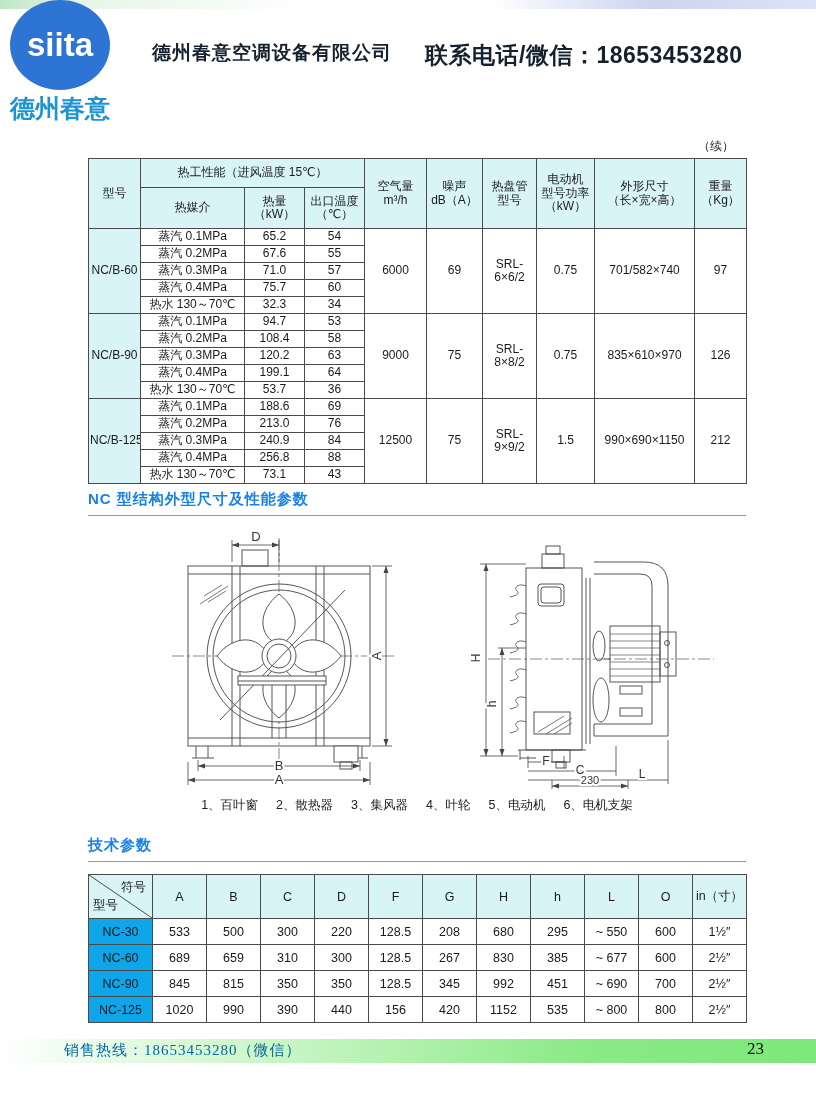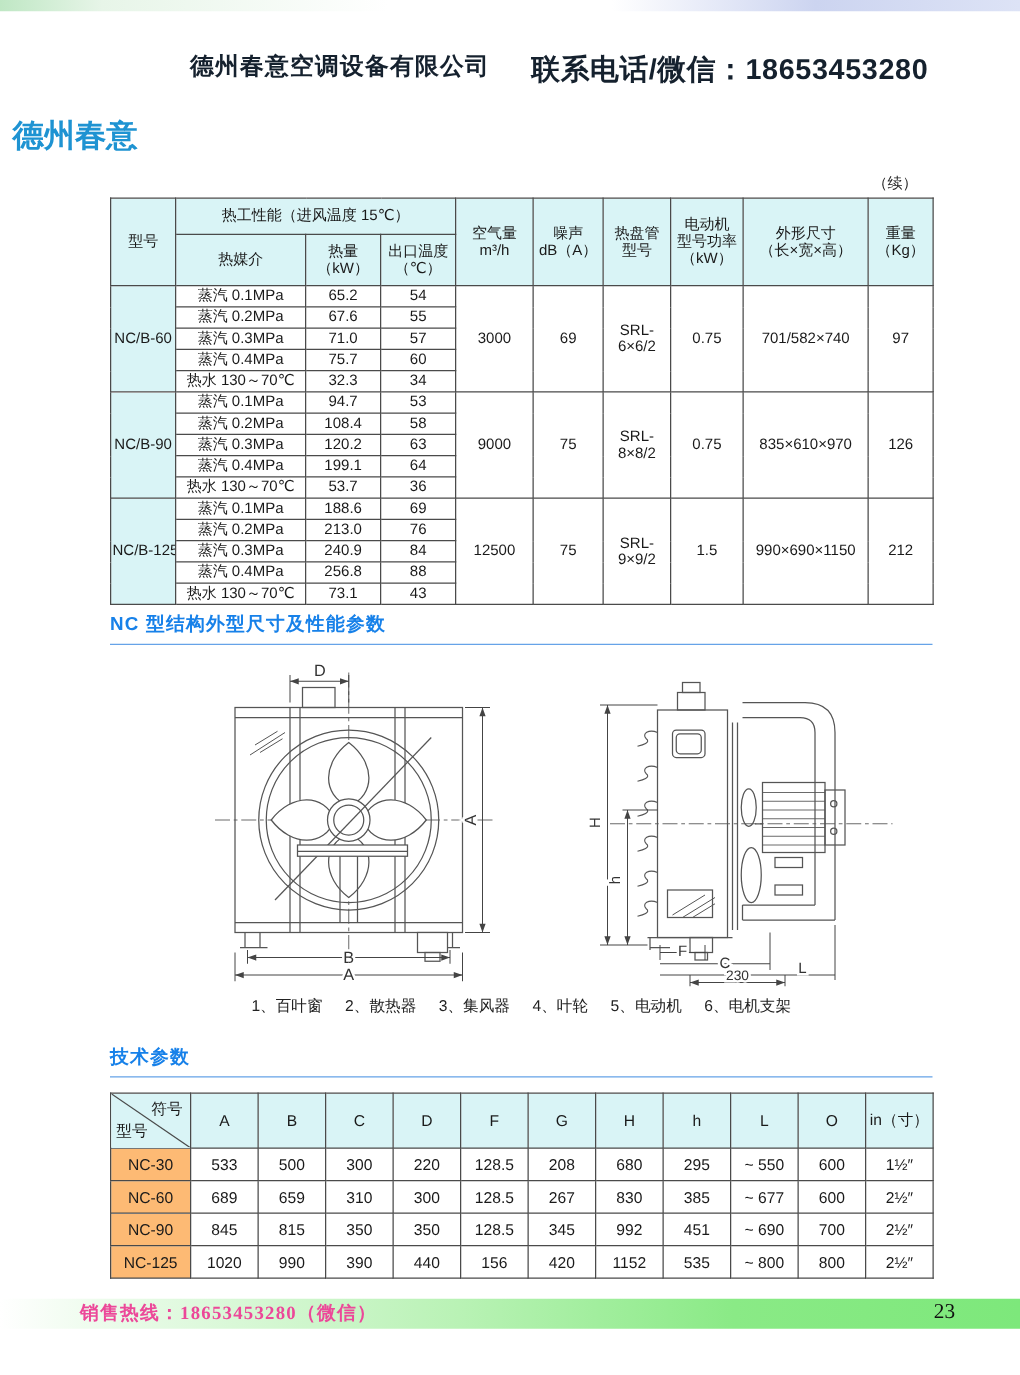--- a/index.html
+++ b/index.html
@@ -35,41 +35,44 @@
   .dwg-wrap { position:absolute; left:148px; top:528px; width:570px; height:264px; display:flex; }
   .dwg text { paint-order:stroke; stroke:#fff; stroke-width:4px; fill:#333; }
 
   .caption { position:absolute; left:88px; top:797px; width:658px; text-align:center; font-size:12.5px; color:#222; }
   .caption span { margin:0 9px; }
 
   .t2 { position:absolute; left:88px; top:874px; width:658px; font-size:12.5px;padding-left:28px; }
   .t2 th,.t2 td { border:1px solid #4a4a4a; text-align:center; vertical-align:middle; padding:0 1px; font-weight:normal; overflow:hidden; white-space:nowrap; }
   .t2 thead th { background:#d9f4f6; height:43px; }
   .t2 tbody tr { height:26px; }
-  .t2 td.model { background:#fdba74; }
+  .t2 td.model { background:#0ea5e9; }
   .diag { position:relative; }
   .diag svg.dline { position:absolute; inset:0; width:100%; height:100%; }
   .diag .tr { position:absolute; top:4px; right:6px; }
   .diag .bl { position:absolute; bottom:4px; left:4px; }
 
   
   .footer-bar { position:absolute; left:0; top:1039px; width:816px; height:24px;
     background:linear-gradient(90deg,#ffffff 0%,#e9fbe8 12%,#b9f2b5 45%,#8aea86 72%,#7de87b 100%); }
   .hotline { position:absolute; left:64px; top:1041px; font-family:"Liberation Serif","DejaVu Serif",serif;
-    font-weight:bold; font-size:15px; color:#ec4899; letter-spacing:1px; }
+    font-weight:normal; font-size:15px; color:#0369a1; letter-spacing:1px; }
   .page-num { position:absolute; right:52px; top:1039px; font-family:"Liberation Serif","DejaVu Serif",serif;
     font-size:17px; color:#111; }
 </style>
 </head>
 <body>
 
 <div class="page">
 
   <div class="top-strip"></div>
 
+  <div class="logo-oval">
+    <span class="logo-text">siita</span>
+  </div>
   <div class="logo-caption">德州春意</div>
   <div class="company">德州春意空调设备有限公司</div>
   <div class="contact">联系电话/微信：18653453280</div>
 
   <div class="continued">（续）</div>
 
   <table class="t1">
     <colgroup>
       <col style="width:52px">
         <col style="width:104px">
@@ -124,21 +127,21 @@
           </th>
       </tr>
     </thead>
     <tbody>
 
       <tr>
         <td rowspan="5" class="model">NC/B-60</td>
         <td>蒸汽 0.1MPa</td>
         <td>65.2</td>
         <td>54</td>
-        <td rowspan="5">3000</td>
+        <td rowspan="5">6000</td>
         <td rowspan="5">69</td>
         <td rowspan="5">
             <div>SRL-</div>
             <div>6×6/2</div>
           </td>
         <td rowspan="5">0.75</td>
         <td rowspan="5">701/582×740</td>
         <td rowspan="5">97</td>
       </tr>
       <tr>

